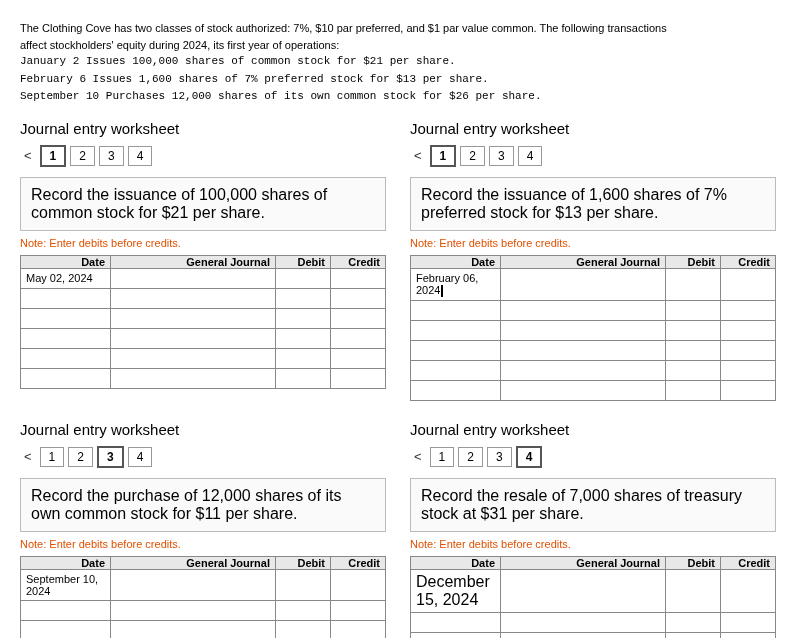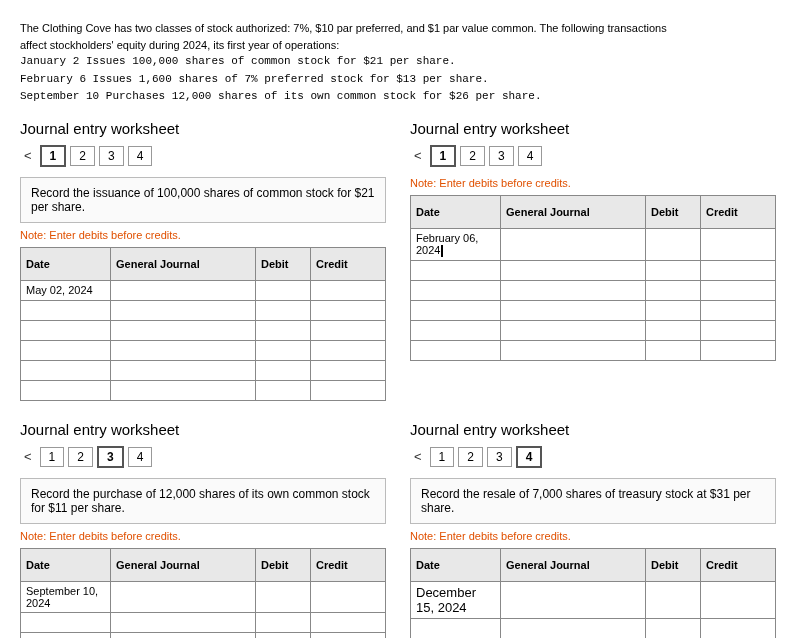--- a/index.html
+++ b/index.html
@@ -59,46 +59,46 @@
       text-align: center;
     }
     .tab.active {
       border: 2px solid #555;
       font-weight: bold;
       background: #fff;
     }
     .instruction-box {
       border: 1px solid #bbb;
       padding: 8px 10px;
-      font-size: 12px;
+      font-size: 16px;
       margin-bottom: 6px;
       min-height: 38px;
       background: #fafafa;
     }
     .note-text {
       color: #e05000;
       font-size: 11px;
       margin-bottom: 6px;
     }
     .journal-table {
       width: 100%;
       border-collapse: collapse;
       font-size: 11px;
     }
     .journal-table th {
       border: 1px solid #888;
       background: #e8e8e8;
-      padding: 10px 5px;
-      text-align: left;
+      padding: 0 5px;
+      text-align: right;
       font-weight: bold;
     }
     .journal-table th.date-col { width: 90px; }
     .journal-table th.journal-col { }
     .journal-table th.debit-col { width: 55px; }
-    .journal-table th.credit-col { width: 75px; }
+    .journal-table th.credit-col { width: 55px; }
     .journal-table td {
       border: 1px solid #888;
       padding: 3px 5px;
       height: 20px;
       vertical-align: top;
     }
     .journal-table td.date-cell {
       font-size: 11px;
       vertical-align: top;
       padding-top: 3px;
@@ -190,20 +190,21 @@
     </div>
     <div class="worksheet">
       <div class="worksheet-title">Journal entry worksheet</div>
       <div class="tab-row">
         <span class="tab-arrow">&lt;</span>
         <div class="tab active">1</div>
         <div class="tab">2</div>
         <div class="tab">3</div>
         <div class="tab">4</div>
       </div>
+      <div class="instruction-box">Record the issuance of 1,600 shares of 7% preferred stock for $13 per share.</div>
       <div class="note-text">Note: Enter debits before credits.</div>
       <table class="journal-table">
         <thead>
           <tr>
             <th class="date-col">Date</th>
             <th class="journal-col">General Journal</th>
             <th class="debit-col">Debit</th>
             <th class="credit-col">Credit</th>
           </tr>
         </thead>
@@ -305,21 +306,21 @@
         <thead>
           <tr>
             <th class="date-col">Date</th>
             <th class="journal-col">General Journal</th>
             <th class="debit-col">Debit</th>
             <th class="credit-col">Credit</th>
           </tr>
         </thead>
         <tbody>
           <tr>
-            <td class="date-cell" style="font-size: 13px; white-space: pre-line;">December 15, 2024</td>
+            <td class="date-cell" style="font-size: 16px; white-space: pre-line;">December 15, 2024</td>
             <td></td>
             <td></td>
             <td></td>
           </tr>
           <tr>
             <td class="date-cell"></td>
             <td></td>
             <td></td>
             <td></td>
           </tr>

